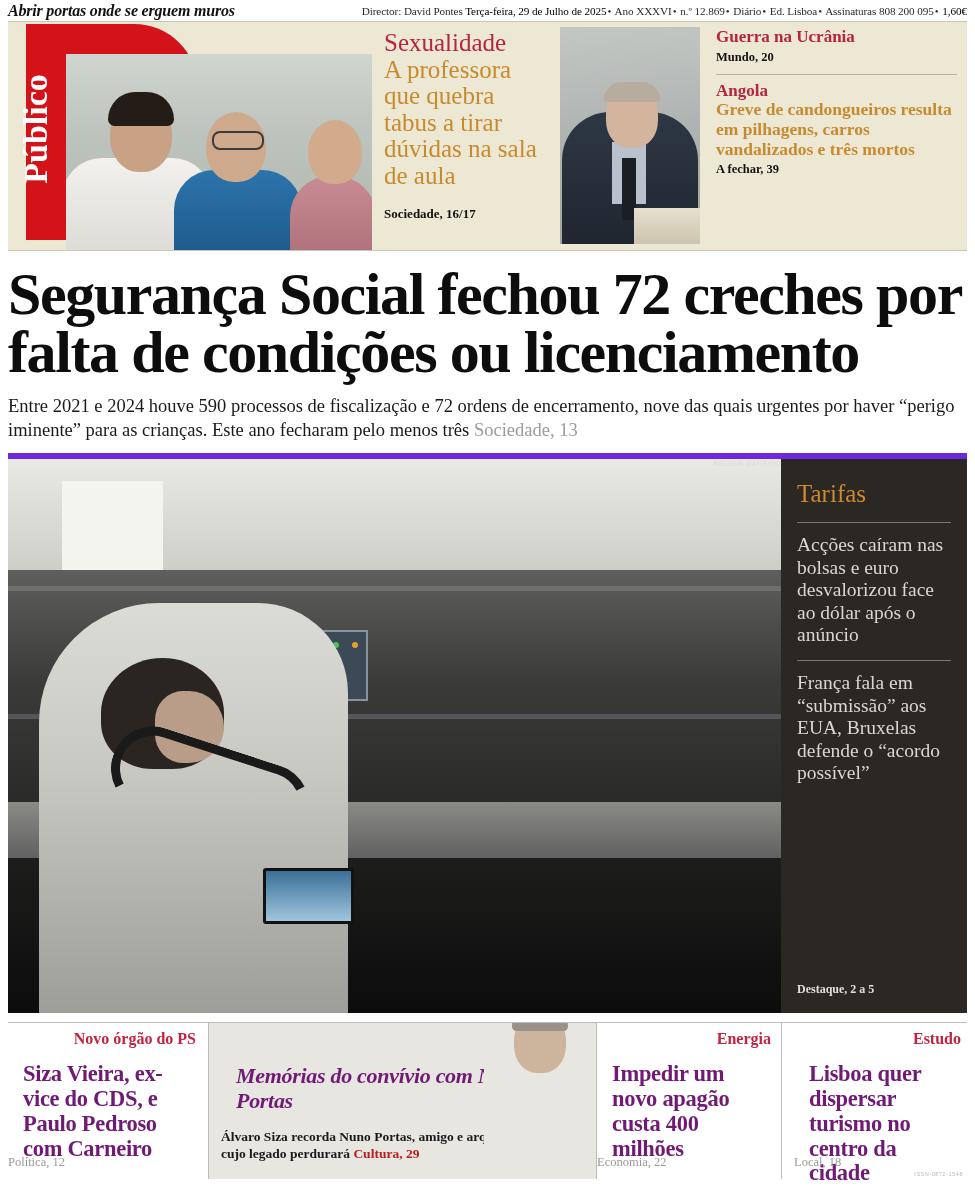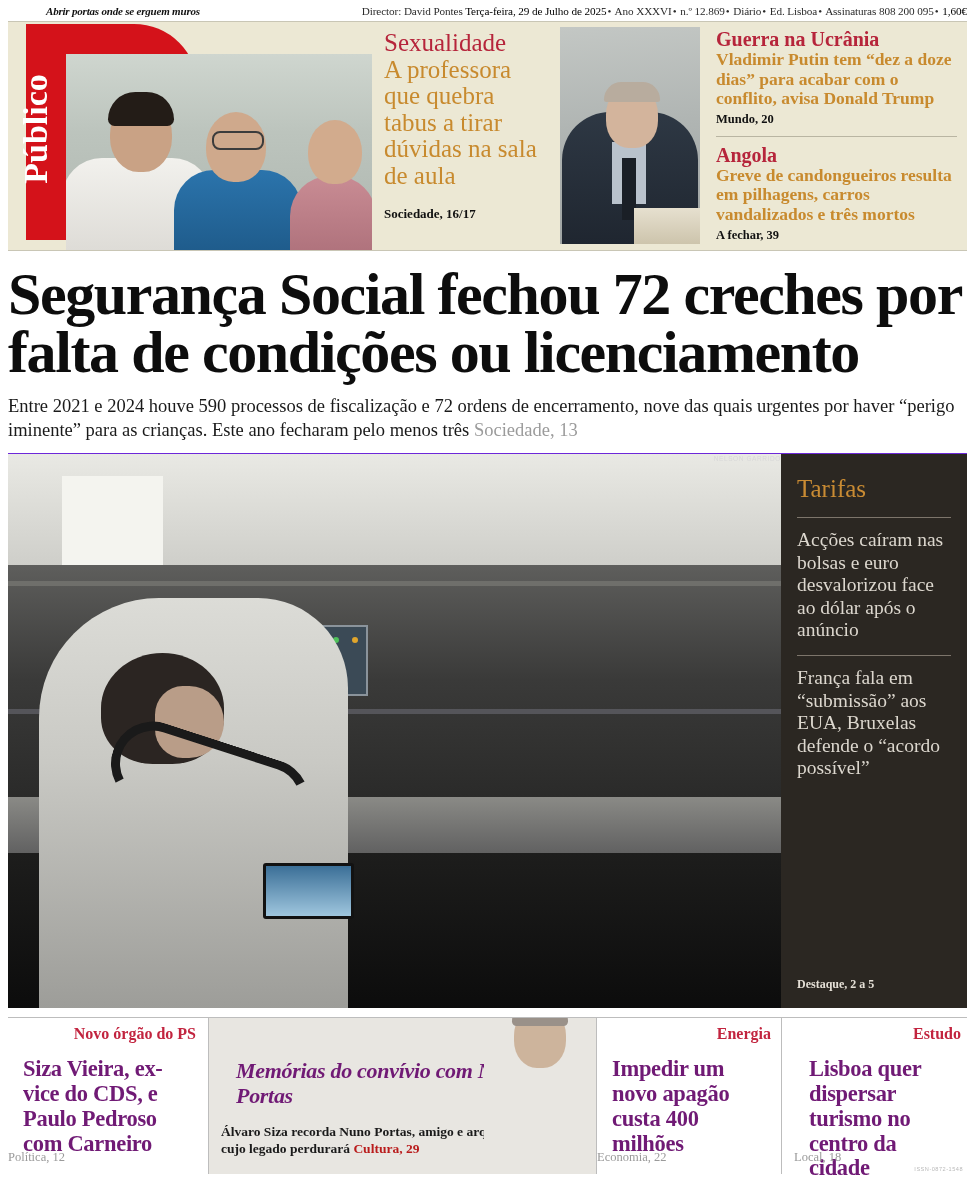--- a/index.html
+++ b/index.html
@@ -3,21 +3,21 @@
 <meta charset="utf-8">
 <style>
   html,body{margin:0;padding:0;background:#ffffff;}
   body{width:975px;height:1188px;overflow:hidden;
        font-family:"Liberation Serif",serif;color:#111;}
 
   
   .masthead{height:21px;display:flex;align-items:center;
             padding:0 8px;box-sizing:border-box;background:#fff;}
   .slogan{font-family:"Liberation Serif",serif;font-weight:bold;font-style:italic;
-          font-size:11px;letter-spacing:-0.2px;color:#111;white-space:nowrap;margin-left:38px;}
+          font-size:16px;letter-spacing:-0.2px;color:#111;white-space:nowrap;}
   .issueline{margin-left:auto;font-size:11.2px;color:#2b2b2b;white-space:nowrap;
              letter-spacing:-0.1px;}
   .issueline .b{font-weight:normal;color:#000;}
   .issueline .sep{padding:0 1px;}
 
   
   .teaserband{position:relative;height:228px;background:#ECE8D4;
               border-top:1px solid #c9c6b5;border-bottom:1px solid #c9c6b5;
               margin:0 8px;display:flex;overflow:hidden;}
 
@@ -50,37 +50,37 @@
                color:#111;margin-top:17px;}
 
   
   .putincol{flex:0 0 140px;position:relative;overflow:hidden;margin:5px 8px 6px 8px;}
   .putin-bg{position:absolute;inset:0;background:
       linear-gradient(175deg,#c3c7c4 0%,#b0b5b3 45%,#9ea3a2 100%);}
 
   
   .rightcol{flex:1 1 auto;padding:6px 10px 0 8px;box-sizing:border-box;
             border-left:none;display:flex;flex-direction:column;}
-  .kicker-red-s{font-family:"Liberation Serif",serif;font-weight:bold;font-size:20px;
+  .kicker-red-s{font-family:"Liberation Serif",serif;font-weight:bold;font-size:17px;
                 color:#B6253B;line-height:1.1;margin:0 0 0 0;}
   .teaser-gold-s{font-family:"Liberation Serif",serif;font-weight:bold;font-size:17.5px;
                  color:#C88A2E;line-height:1.12;margin:0;}
   .tzrule{border:0;border-top:1px solid #b9b5a2;margin:9px 0 7px 0;}
   .section-ref-s{font-family:"Liberation Serif",serif;font-weight:bold;font-size:12.5px;
                  color:#111;margin-top:3px;}
 
   
   .mainhead{margin:14px 8px 0 8px;font-family:"Liberation Serif",serif;
             font-weight:bold;font-size:60px;line-height:0.97;
             letter-spacing:-1.4px;color:#0d0d0d;}
   .standfirst{margin:14px 8px 0 8px;font-size:18.5px;line-height:1.28;color:#1a1a1a;}
   .standfirst .ref{color:#9b9b9b;}
 
   
-  .heroblock{margin:10px 8px 0 8px;border-top:1px solid #6d28d9;
+  .heroblock{margin:10px 8px 0 8px;border-top:6px solid #6d28d9;
              position:relative;display:flex;height:554px;overflow:hidden;}
   .photocredit{position:absolute;right:186px;top:1px;font-size:6.5px;
                letter-spacing:0.6px;color:#d8d8d8;z-index:4;
                font-family:"Liberation Sans",sans-serif;}
   .heroimg{position:relative;flex:1 1 auto;overflow:hidden;background:#2a2a2a;}
   .heroimg .sky{position:absolute;left:0;top:0;right:0;height:36%;
      background:linear-gradient(180deg,#e9e9e4 0%,#cfcfca 55%,#8e8e8a 100%);}
   .heroimg .machine{position:absolute;left:0;right:0;top:20%;height:52%;
      background:linear-gradient(180deg,#5e5e5c 0%,#3a3a39 40%,#232322 100%);}
   .heroimg .benchtop{position:absolute;left:0;right:0;top:62%;height:12%;
@@ -210,21 +210,20 @@
     <div style="position:absolute;left:52px;bottom:40px;width:34px;height:62px;background:#b9c2cc;"></div>
     <div style="position:absolute;left:62px;bottom:24px;width:14px;height:62px;background:#1a1f26;"></div>
     <div style="position:absolute;left:46px;bottom:96px;width:52px;height:62px;background:#d3b49c;border-radius:46% 46% 44% 44%;"></div>
     <div style="position:absolute;left:44px;bottom:142px;width:56px;height:20px;background:#b8ac9e;border-radius:28px 28px 4px 4px;"></div>
     <div style="position:absolute;left:74px;bottom:0;width:68px;height:36px;background:linear-gradient(180deg,#e6e0cf 0%,#cdc4ac 100%);"></div>
   </div>
 
   <div class="rightcol">
     <div>
       <div class="kicker-red-s">Guerra na Ucrânia</div>
-      <div class="teaser-gold-s">Vladimir Putin tem “dez a doze dias” para acabar com o conflito, avisa Donald Trump</div>
       <div class="section-ref-s">Mundo, 20</div>
     </div>
     <hr class="tzrule">
     <div>
       <div class="kicker-red-s">Angola</div>
       <div class="teaser-gold-s">Greve de candongueiros resulta em pilhagens, carros vandalizados e três mortos</div>
       <div class="section-ref-s">A fechar, 39</div>
     </div>
   </div>
 </div>

